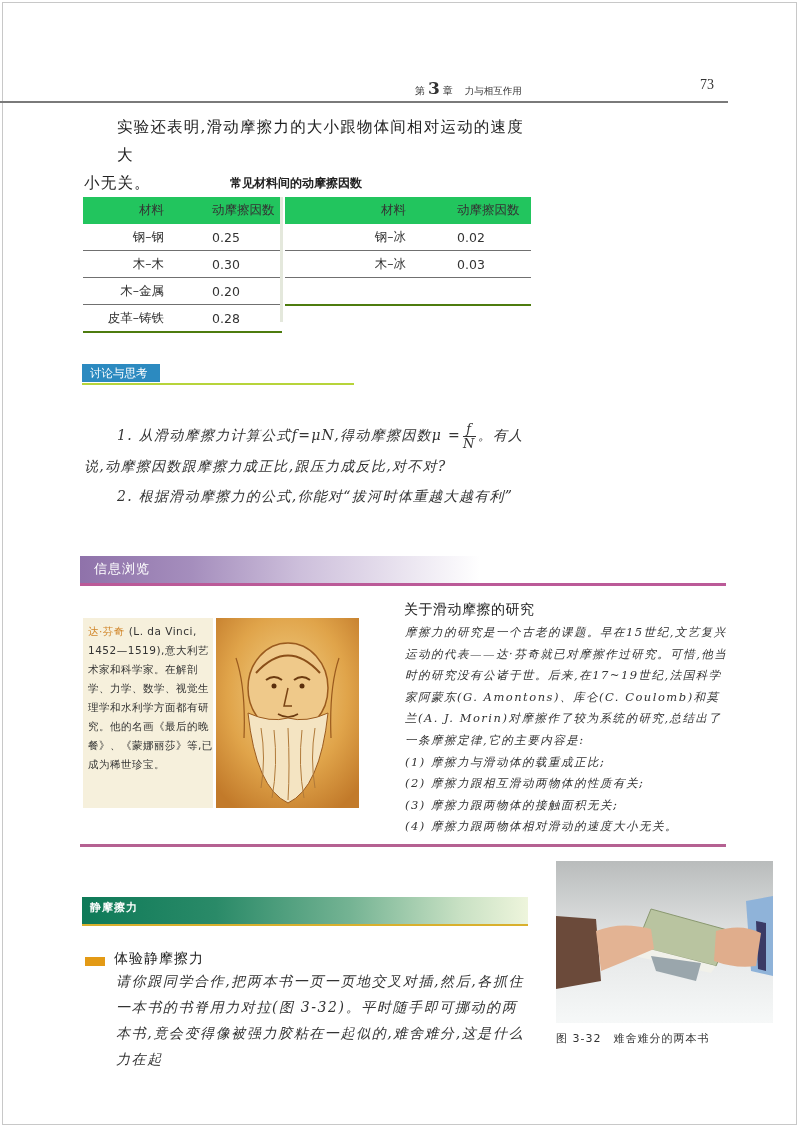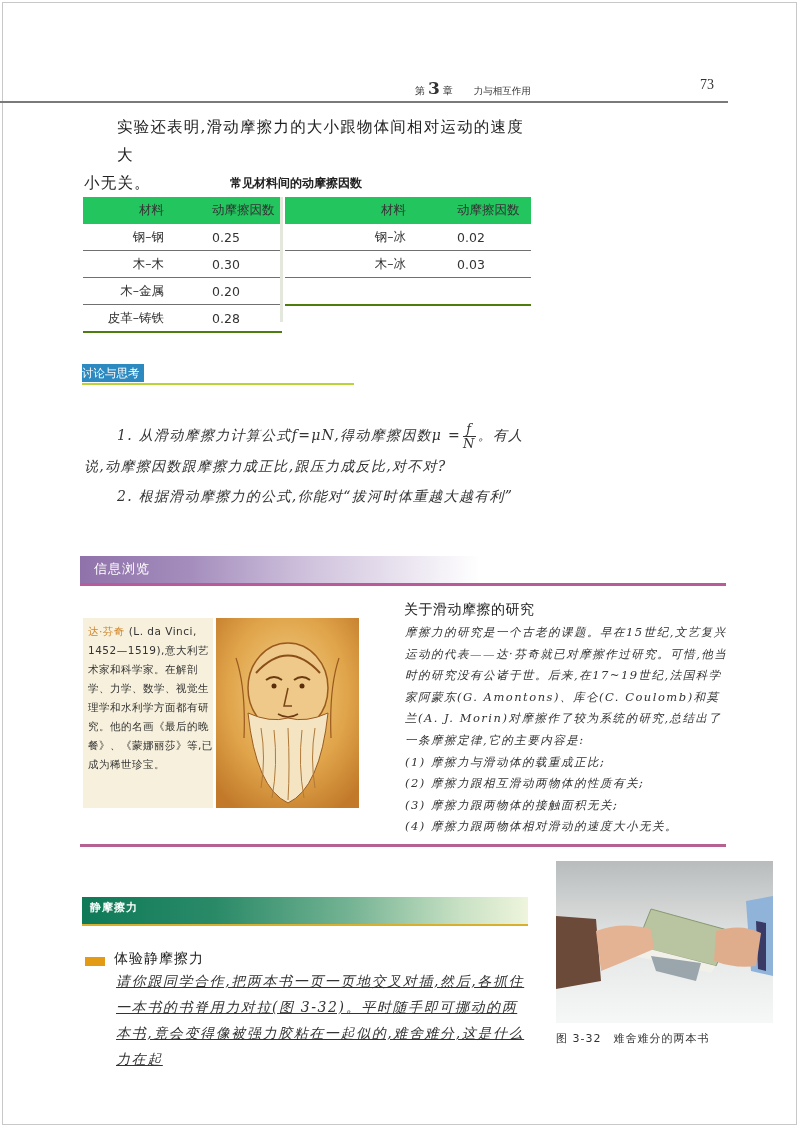--- a/index.html
+++ b/index.html
@@ -9,21 +9,21 @@
   }
   .page-frame {
     position:absolute; left:2px; top:2px; width:795px; height:1123px;
     border:1px solid #c8c8c8; box-sizing:border-box;
   }
   .abs { position:absolute; }
 
   
   .run-head { left:415px; top:78px; font-family:"DejaVu Sans", sans-serif; font-size:10px; color:#333; }
   .run-head .chap-num { font-family:"DejaVu Serif", serif; font-weight:bold; font-size:17px; margin:0 3px; }
-  .run-head .chap-title { margin-left:21px; font-size:9.5px; }
+  .run-head .chap-title { margin-left:12px; font-size:9.5px; }
   .page-num { left:700px; top:77px; font-family:"Liberation Serif", serif; font-size:14px; color:#333; }
   .head-rule { left:0; top:101px; width:728px; height:2px; background:#7a7a7a; }
 
   .para { font-size:15.5px; line-height:28px; letter-spacing:1.2px; }
   .intro { left:84px; top:113px; width:450px; }
   .intro .indent { padding-left:33px; }
 
   .tbl-title { left:230px; top:175px; font-family:"DejaVu Sans", sans-serif; font-size:12px; font-weight:bold; color:#222; }
 
   table.fric { position:absolute; border-collapse:collapse; font-family:"DejaVu Sans", sans-serif; font-size:12.5px; color:#333; }
@@ -33,21 +33,21 @@
   table.fric tr.last td { border-bottom:2px solid #4d7c0f; }
   .tl { left:83px; top:197px; }
   .tr { left:285px; top:197px; }
   .tl .c-mat { width:80px; text-align:right; padding-right:0; }
   .tl .c-val { width:118px; text-align:left; padding-left:48px; box-sizing:border-box; }
   .tr .c-mat { width:120px; text-align:right; }
   .tr .c-val { width:124px; text-align:left; padding-left:50px; box-sizing:border-box; }
   .tbl-divider { left:280px; top:197px; width:3px; height:125px; background:#e4e8dc; }
 
   
-  .disc-tag { left:82px; top:364px; height:18px; padding:0 0; background:#2c8ac0; color:#fff;
+  .disc-tag { left:82px; top:364px; height:18px; padding:0 8px; background:#2c8ac0; color:#fff;
     font-family:"DejaVu Sans", sans-serif; font-size:11.5px; line-height:18px; width:62px; }
   .disc-rule { left:82px; top:383px; width:272px; height:2px; background:#b7d43a; }
   .q { font-family:"DejaVu Serif", serif; font-style:italic; font-size:14px; letter-spacing:1.3px; color:#333; line-height:30px; }
   .q1 { left:84px; top:420px; width:460px; }
   .q1 .indent { padding-left:33px; }
   .frac { display:inline-block; vertical-align:middle; text-align:center; font-style:italic; font-size:13px; line-height:14px; margin:0 2px; }
   .frac .num { display:block; border-bottom:1px solid #333; padding:0 2px; }
   .frac .den { display:block; }
 
   
@@ -67,21 +67,21 @@
   .article .item { padding-left:22px; }
   .bottom-info-rule { left:80px; top:844px; width:646px; height:3px; background:#b56192; }
 
   
   .green-band { left:82px; top:897px; width:446px; height:27px;
     background:linear-gradient(90deg,#0e7a58 0%,#2a8a68 30%,#74b393 60%,#c9e1c4 85%,#eef5dc 100%); }
   .green-under { left:82px; top:924px; width:446px; height:2px; background:#d9b02d; }
   .green-title { left:90px; top:900px; font-family:"DejaVu Sans", sans-serif; font-weight:bold; font-size:11px; color:#fff; letter-spacing:1px; }
   .sq-bullet { left:85px; top:957px; width:20px; height:9px; background:#e39a15; }
   .sub-title { left:114px; top:950px; font-family:"DejaVu Sans", sans-serif; font-size:14px; color:#222; letter-spacing:1px; }
-  .static-para { left:84px; top:968px; width:448px; font-family:"DejaVu Serif", serif; font-style:italic; font-size:14px; line-height:26px; color:#333; letter-spacing:1.6px;text-decoration:underline; }
+  .static-para { left:84px; top:968px; width:448px; font-family:"DejaVu Serif", serif; font-style:italic; font-size:14px; line-height:26px; color:#333; letter-spacing:1.6px; }
   .static-para .indent { padding-left:32px; }
 
   .books-photo { left:556px; top:861px; width:217px; height:162px; overflow:hidden; }
   .fig-caption { left:556px; top:1031px; font-family:"DejaVu Sans", sans-serif; font-size:11px; color:#333; letter-spacing:1px; }
   .fig-caption .lbl { margin-right:12px; }
 </style>
 </head>
 <body>
 
 <div class="page-frame"></div>

